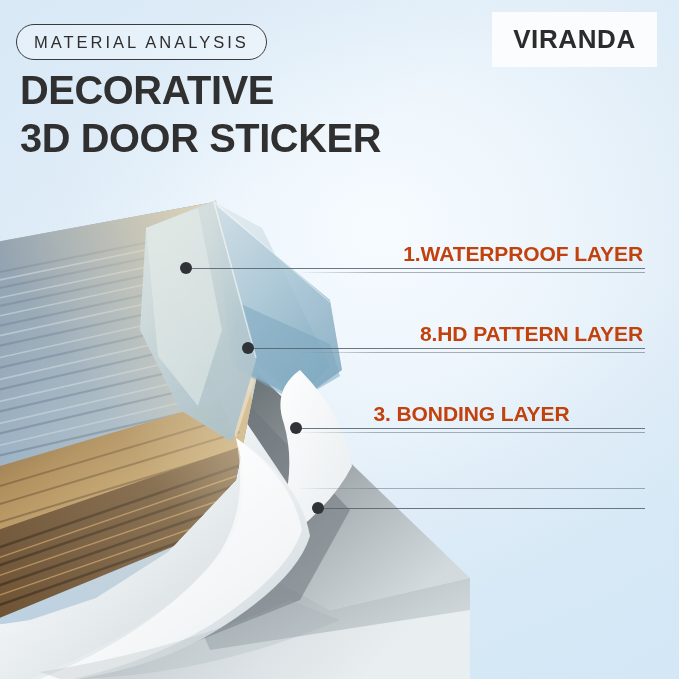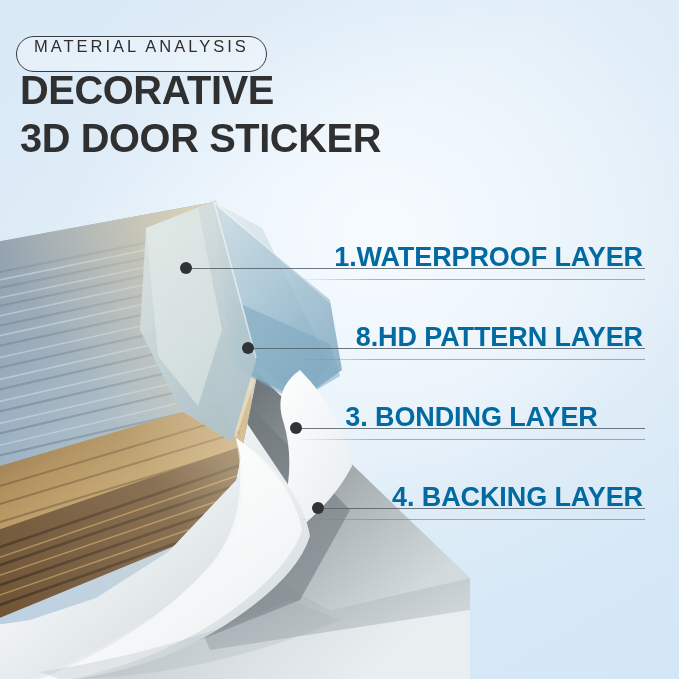--- a/index.html
+++ b/index.html
@@ -23,29 +23,28 @@
   }
   .bg-tint{
     position:absolute;inset:0;
     background:linear-gradient(150deg, #d9e9f6 0%, rgba(244,250,254,0) 32%, rgba(244,250,254,0) 62%, #d4e7f6 100%);
   }
   
   .badge{
     position:absolute;left:16px;top:24px;
     height:36px;box-sizing:border-box;
     padding:0 17px;
-    display:flex;
+    display:flex;align-items:center;
     border:1.6px solid #3b3b3b;
     border-radius:20px;
     font-size:16.5px;
     letter-spacing:3.0px;
     color:#2e2e2e;
     background:rgba(255,255,255,0.30);
     white-space:nowrap;
-    margin-top:12px;
   }
   .title{
     position:absolute;left:20px;top:66px;
     color:#303030;
     font-weight:bold;
     font-size:41px;
     line-height:48px;
     letter-spacing:-0.4px;
     transform:scaleX(0.97);
     transform-origin:left top;
@@ -62,23 +61,23 @@
     font-size:26px;font-weight:bold;color:#2c2c2c;
     letter-spacing:0.6px;
   }
   
   .art{position:absolute;left:0;top:180px;width:470px;height:499px;}
   .art svg{display:block;}
   
   .callout{
     position:absolute;
     text-align:right;
-    color:#0369a1;
+    color:#c2410c;
     font-weight:bold;
-    font-size:27px;
+    font-size:21px;
     letter-spacing:-0.1px;
     white-space:nowrap;
   }
   .callout .cap{display:block;padding-right:2px;}
   .callout .rule{
     display:block;
     height:1px;
     background:linear-gradient(90deg, rgba(120,132,142,0.05) 0%, rgba(108,120,132,0.55) 22%, rgba(108,120,132,0.6) 100%);
     margin-top:6px;
   }
@@ -269,38 +268,40 @@
 
   <div class="badge">
     <span>MATERIAL ANALYSIS</span>
   </div>
 
   <div class="title">
     <span class="ln">DECORATIVE</span>
     <span class="ln">3D DOOR STICKER</span>
   </div>
 
+  <div class="logo-box">
+    <span class="logo-text">VIRANDA</span>
+  </div>
 
   <div class="callout" style="left:300px;top:242px;width:345px;">
     <span class="cap">1.WATERPROOF LAYER</span>
     <span class="rule"></span>
   </div>
 
   <div class="callout" style="left:300px;top:322px;width:345px;">
     <span class="cap">8.HD PATTERN LAYER</span>
     <span class="rule"></span>
   </div>
 
   <div class="callout" style="left:300px;top:402px;width:345px;text-align:center;">
     <span class="cap">3. BONDING LAYER</span>
     <span class="rule"></span>
   </div>
 
   <div class="callout" style="left:300px;top:482px;width:345px;">
-    <span class="cap">4. BACKING LAYER</span>
     <span class="rule"></span>
   </div>
 
   <div class="leader" style="left:186px;top:268px;width:459px;"></div>
   <div class="dot" style="left:180px;top:262px;"></div>
 
   <div class="leader" style="left:248px;top:348px;width:397px;"></div>
   <div class="dot" style="left:242px;top:342px;"></div>
 
   <div class="leader" style="left:296px;top:428px;width:349px;"></div>

